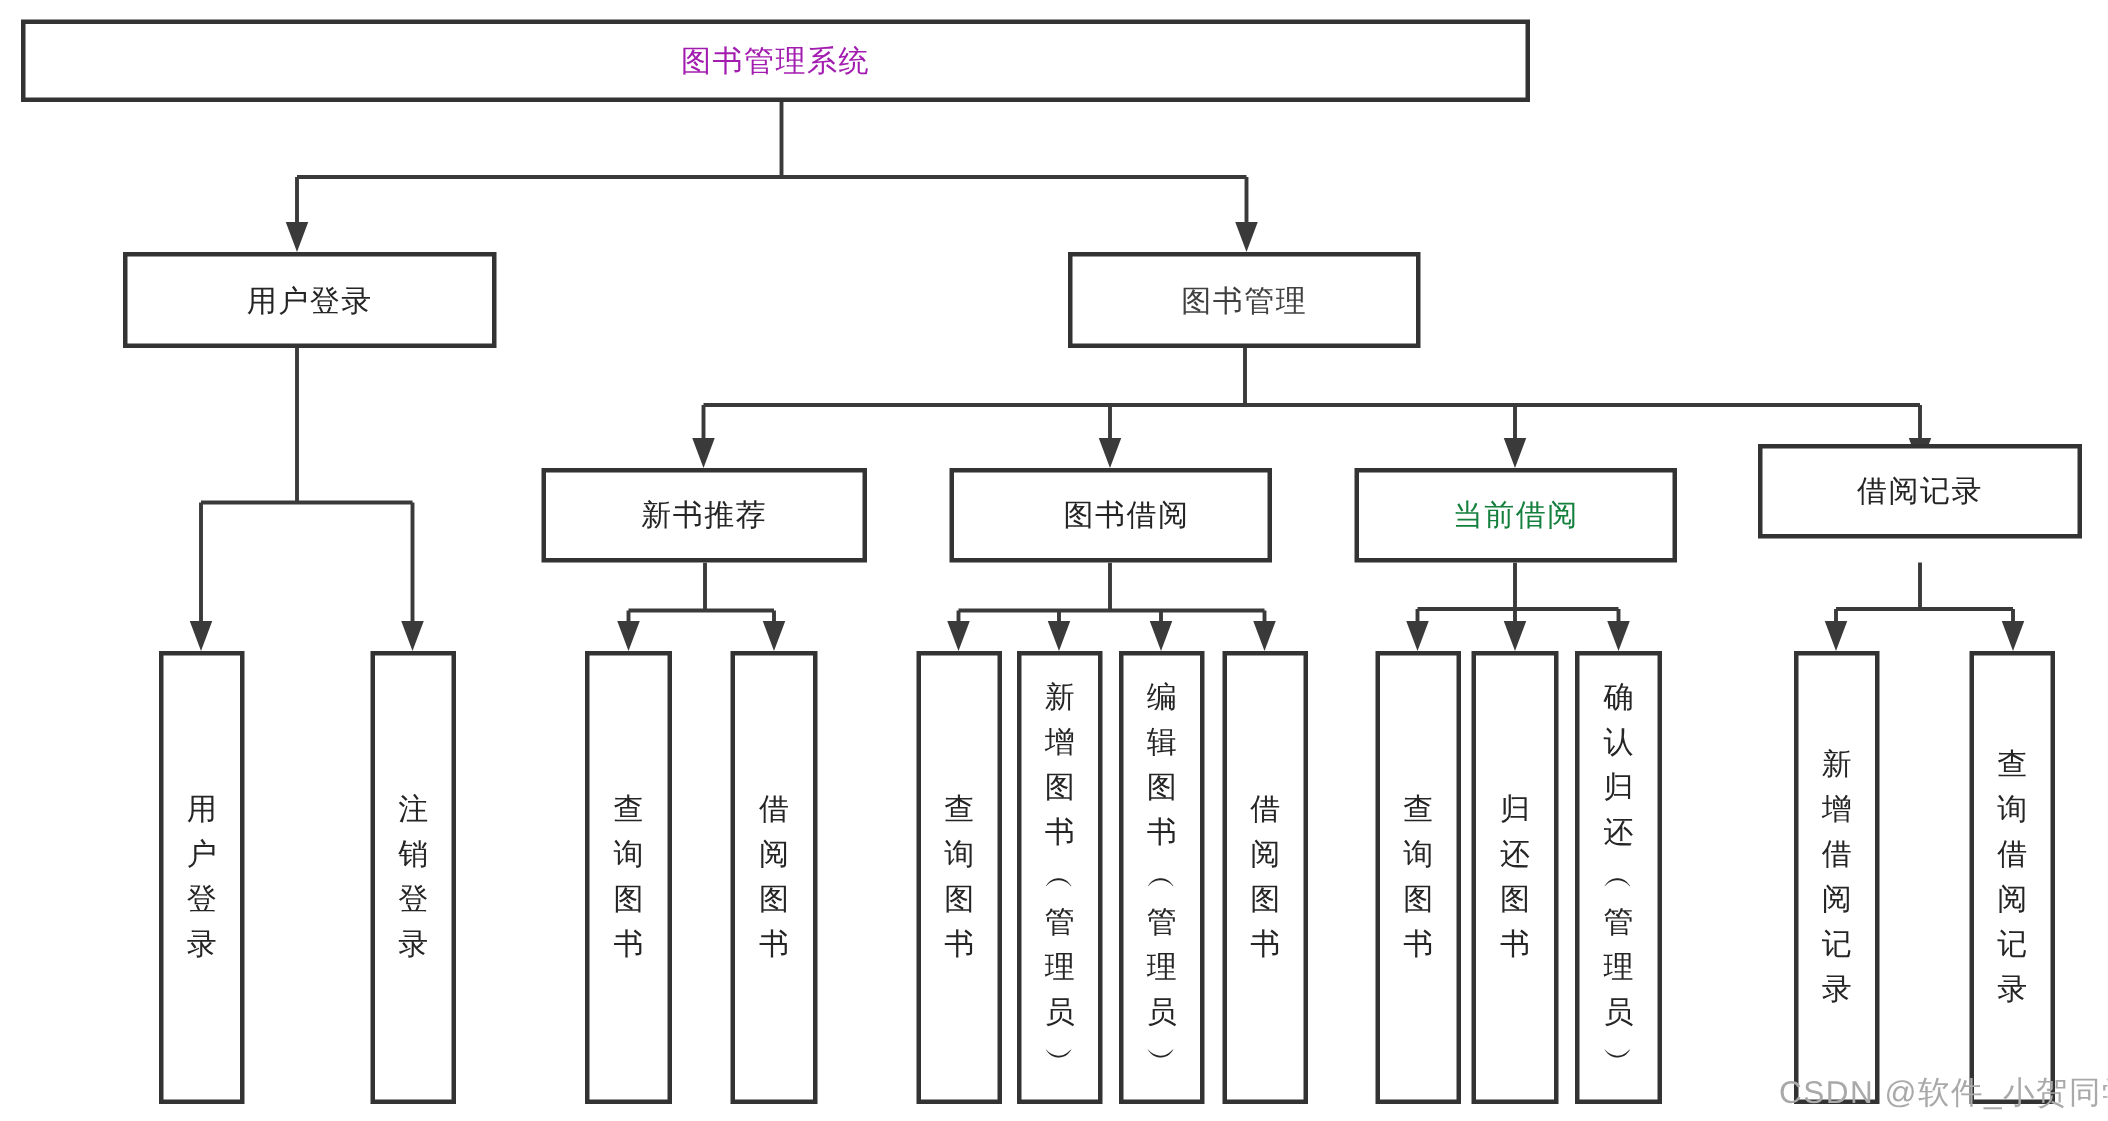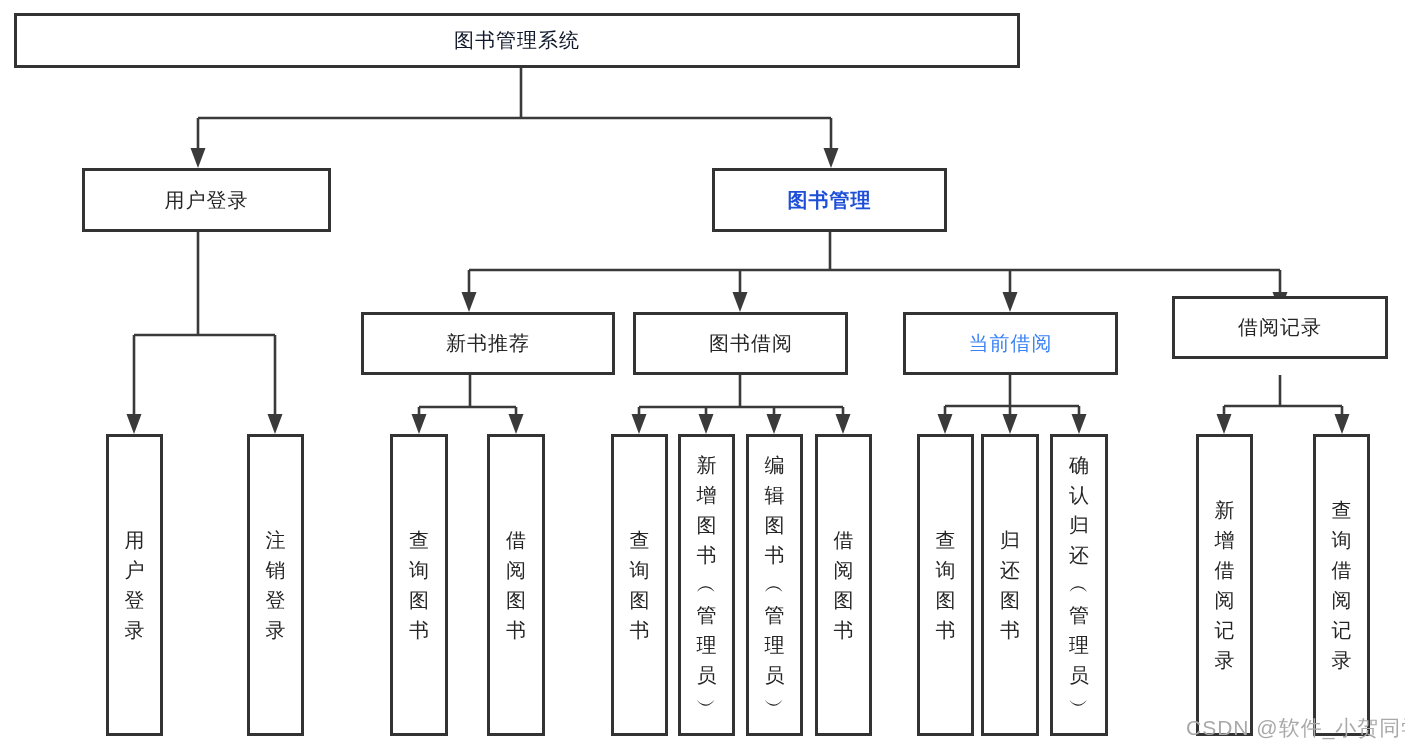--- a/index.html
+++ b/index.html
@@ -129,36 +129,36 @@
         <line x1="1280" y1="375" x2="1280" y2="406" stroke="#3a3a3a" stroke-width="2.6"></line>
         <line x1="1224" y1="406" x2="1342" y2="406" stroke="#3a3a3a" stroke-width="2.6"></line>
         <line x1="1224" y1="406" x2="1224" y2="418" stroke="#3a3a3a" stroke-width="2.6"></line>
         <polygon points="1216.5,414 1231.5,414 1224,434" fill="#3a3a3a"></polygon>
         <line x1="1342" y1="406" x2="1342" y2="418" stroke="#3a3a3a" stroke-width="2.6"></line>
         <polygon points="1334.5,414 1349.5,414 1342,434" fill="#3a3a3a"></polygon>
       </g>
     </svg>
   <div id="node-layer">
       <div class="node h" style="left: 14px; top: 13px; width: 1006px; height: 55px; border: 3px solid rgb(51, 51, 51); background: rgb(255, 255, 255);">
-        <div class="label" style="color: #0f172a;">图书管理系统</div>
+        <div class="label" style="color: #a21caf;">图书管理系统</div>
       </div>
       <div class="node h" style="left: 82px; top: 168px; width: 249px; height: 64px; border: 3px solid rgb(51, 51, 51); background: rgb(255, 255, 255);">
         <div class="label" style="color: rgb(37, 37, 37);">用户登录</div>
       </div>
       <div class="node h" style="left: 712px; top: 168px; width: 235px; height: 64px; border: 3px solid rgb(51, 51, 51); background: rgb(255, 255, 255);">
-        <div class="label" style="color: #1d4ed8; font-weight: bold;">图书管理</div>
-      </div>
-      <div class="node h" style="left: 361px; top: 312px; width: 254px; height: 63px; border: 3px solid rgb(51, 51, 51); background: rgb(255, 255, 255);">
+        <div class="label" style="color: #404040;">图书管理</div>
+      </div>
+      <div class="node h" style="left: 361px; top: 312px; width: 217px; height: 63px; border: 3px solid rgb(51, 51, 51); background: rgb(255, 255, 255);">
         <div class="label" style="color: rgb(37, 37, 37);">新书推荐</div>
       </div>
       <div class="node h" style="left: 633px; top: 312px; width: 215px; height: 63px; border: 3px solid rgb(51, 51, 51); background: rgb(255, 255, 255); padding-left: 21px;">
         <div class="label" style="color: rgb(37, 37, 37);">图书借阅</div>
       </div>
       <div class="node h" style="left: 903px; top: 312px; width: 215px; height: 63px; border: 3px solid rgb(51, 51, 51); background: rgb(255, 255, 255);">
-        <div class="label" style="color: #3b82f6;">当前借阅</div>
+        <div class="label" style="color: #15803d;">当前借阅</div>
       </div>
       <div class="node h" style="left: 1172px; top: 296px; width: 216px; height: 63px; border: 3px solid rgb(51, 51, 51); background: rgb(255, 255, 255);">
         <div class="label" style="color: rgb(37, 37, 37);">借阅记录</div>
       </div>
       <div class="node v" style="left: 106px; top: 434px; width: 57px; height: 302px; border: 3px solid rgb(51, 51, 51); background: rgb(255, 255, 255);">
         <div class="label" style="color: rgb(37, 37, 37);">
           <span class="vchar">用</span>
           <span class="vchar">户</span>
           <span class="vchar">登</span>
           <span class="vchar">录</span>

